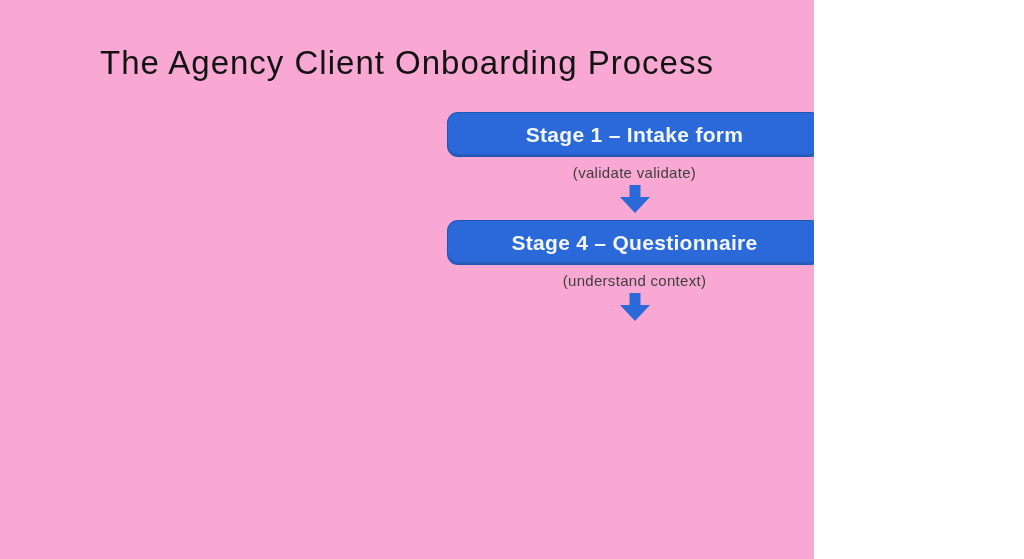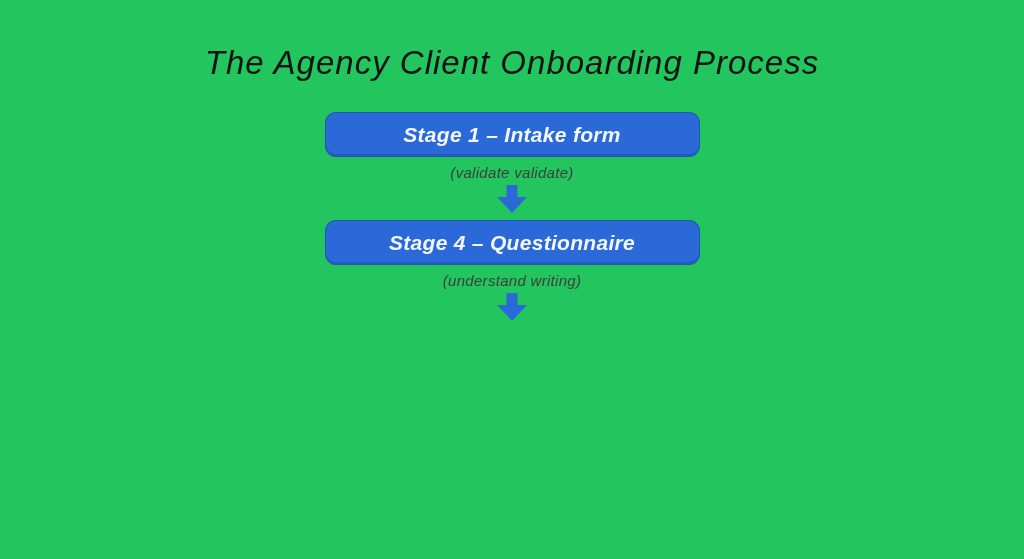--- a/index.html
+++ b/index.html
@@ -1,46 +1,45 @@
 <!DOCTYPE html>
 <html><head>
 <meta charset="utf-8">
 <style>
   html, body {
     margin: 0;
     padding: 0;
   }
   .canvas {
     position: relative;
-    width: 1024px;
+    width: 814px;
     height: 559px;
-    background: #22c55e;
+    background: #f9a8d4;
     font-family: "Liberation Sans", sans-serif;
     overflow: hidden;
-    font-style: italic;
   }
   .diagram-title {
     position: absolute;
     top: 44px;
     left: 0;
     width: 100%;
     text-align: center;
     font-size: 33px;
     font-weight: 400;
     letter-spacing: 1px;
     color: #121212;
   }
   .flow {
     position: absolute;
     top: 112px;
-    left: 0;
+    left: 8px;
     width: 100%;
     display: flex;
     flex-direction: column;
-    align-items: center;
+    align-items: flex-end;
   }
   .stage-group {
     display: flex;
     flex-direction: column;
     align-items: center;
   }
   .stage-box {
     width: 375px;
     height: 45px;
     box-sizing: border-box;
@@ -84,21 +83,21 @@
     <div class="stage-group">
       <div class="stage-box" style="background-color: rgb(43, 105, 216);">Stage 1 – Intake form</div>
       <div class="stage-caption" style="color: rgb(62, 62, 62);">(validate validate)</div>
       <svg class="arrow" width="30" height="28" viewBox="0 0 30 28">
         <polygon points="9.5,0 20.5,0 20.5,12 30,12 15,28 0,12 9.5,12" style="fill: rgb(43, 105, 216);"></polygon>
       </svg>
     </div>
 
     <div class="stage-group">
       <div class="stage-box" style="background-color: rgb(43, 105, 216);">Stage 4 – Questionnaire</div>
-      <div class="stage-caption" style="color: rgb(62, 62, 62);">(understand writing)</div>
+      <div class="stage-caption" style="color: rgb(62, 62, 62);">(understand context)</div>
       <svg class="arrow" width="30" height="28" viewBox="0 0 30 28">
         <polygon points="9.5,0 20.5,0 20.5,12 30,12 15,28 0,12 9.5,12" style="fill: rgb(43, 105, 216);"></polygon>
       </svg>
     </div>
 
 
 
   </div>
 </div>
 

